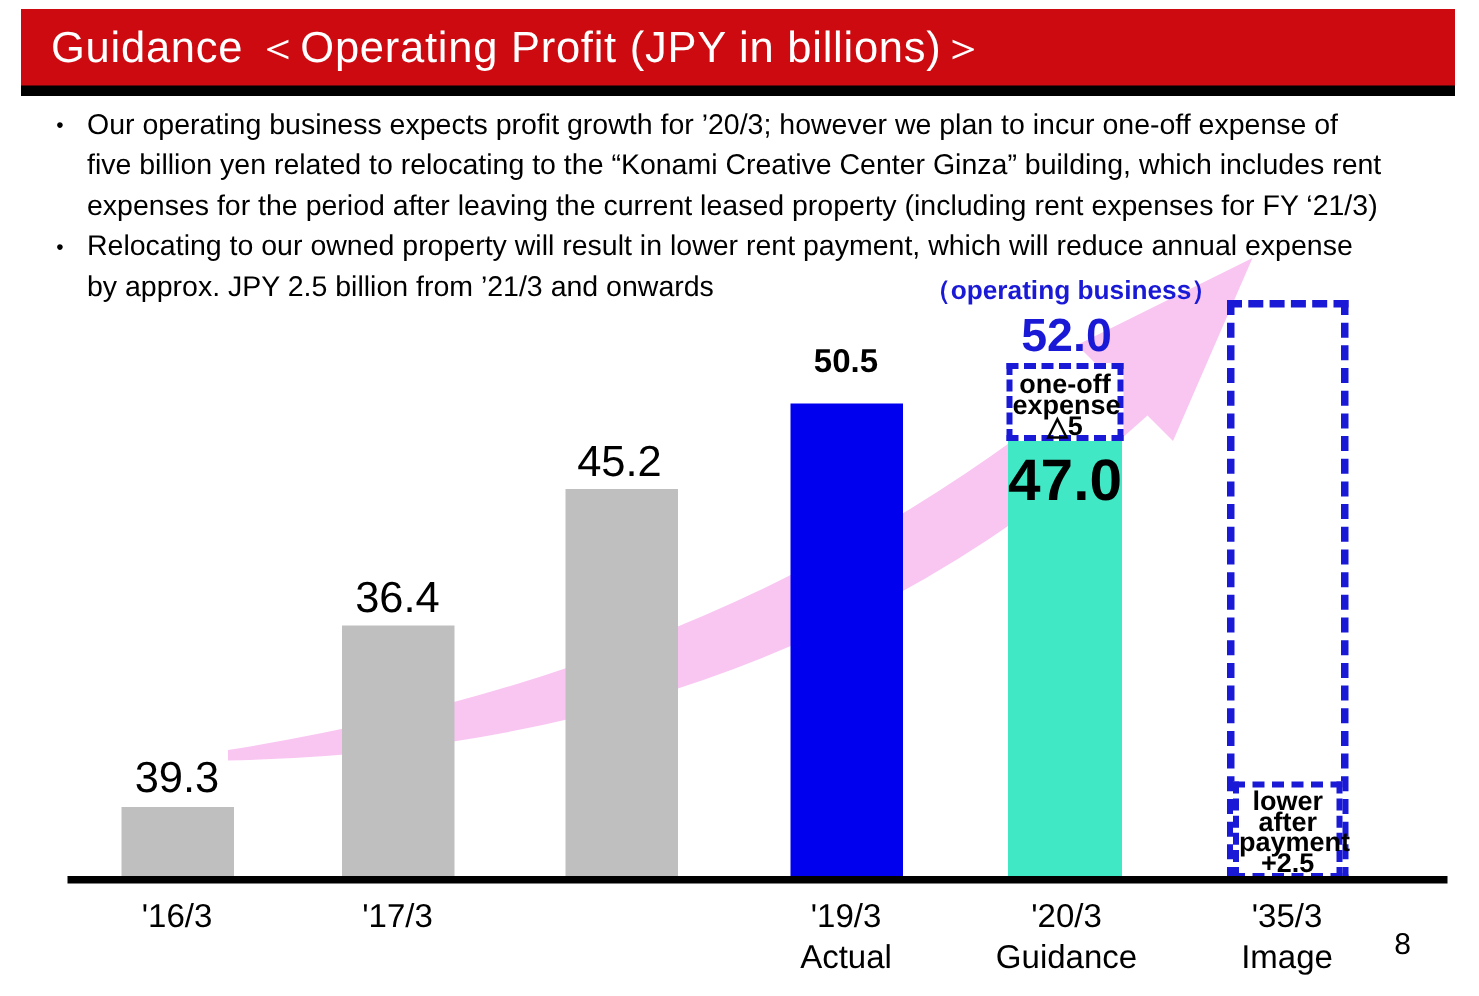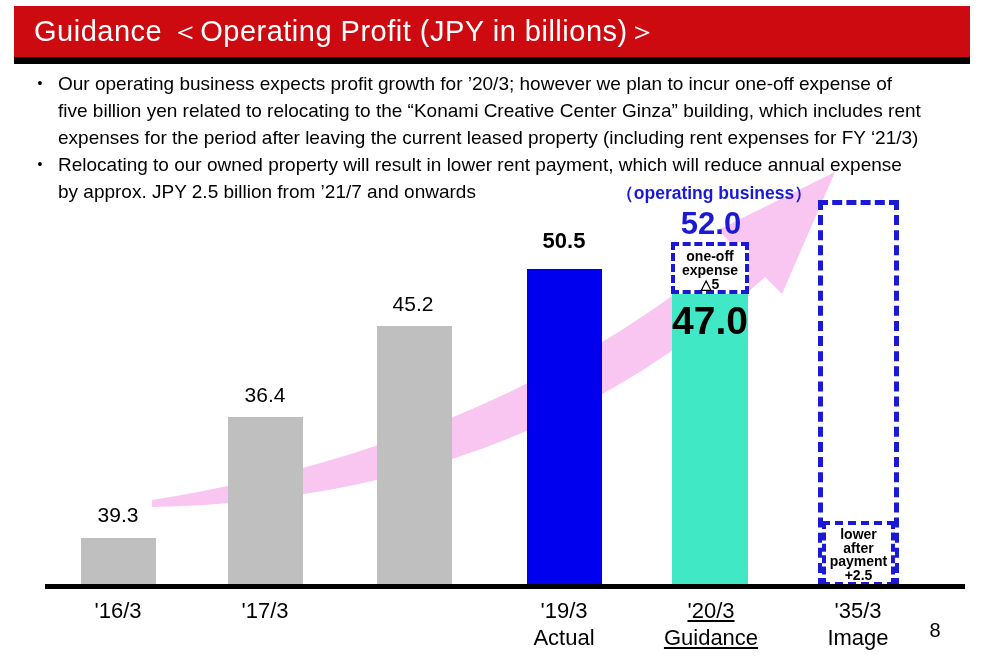--- a/index.html
+++ b/index.html
@@ -20,47 +20,47 @@
   .bullet{display:flex;align-items:flex-start;}
   .bullet .marker{width:36px;font-size:14px;line-height:27px;text-align:center;flex:0 0 36px;}
   .bullet .btext{flex:1;font-size:19px;line-height:27px;}
   
   .chart{position:absolute;inset:0;}
   .arrow-svg{position:absolute;left:0;top:0;z-index:1;pointer-events:none;}
   .bar{position:absolute;z-index:2;}
   .bar.gray{background:var(--bar-gray,#bfbfbf);}
   .bar.blue{background:var(--bar-blue,#0000ee);}
   .bar.teal{background:var(--bar-teal,#40e8c6);}
-  .vlabel{position:absolute;z-index:4;width:150px;text-align:center;font-size:21px;}
+  .vlabel{position:absolute;z-index:4;width:150px;text-align:center;font-size:29px;}
   .vlabel.bold{font-weight:bold;}
   .blue-text{color:var(--dash-blue,#1a1ad6);}
   .opbiz{position:absolute;z-index:4;width:280px;text-align:center;font-size:17.5px;font-weight:bold;}
   .dash-box{position:absolute;box-sizing:border-box;border:4px dashed var(--dash-blue,#1a1ad6);
-    background:#fff;z-index:3;text-align:center;font-weight:bold;font-size:14px;line-height:14px;}
+    background:#fff;z-index:3;text-align:center;font-weight:bold;font-size:18px;line-height:14px;}
   .future-rect{position:absolute;box-sizing:border-box;border:5px dashed var(--dash-blue,#1a1ad6);
     background:transparent;z-index:3;}
   .axis-line{position:absolute;left:45px;top:584px;width:920px;height:5px;background:#000;z-index:6;}
   .xlabel{position:absolute;top:597px;width:150px;text-align:center;font-size:22px;line-height:27px;z-index:5;}
   .page-num{position:absolute;left:905px;top:619px;width:60px;text-align:center;font-size:20px;z-index:5;}
 </style>
 </head>
 <body>
 
 <div class="banner">
   <span class="title">Guidance ＜Operating Profit (JPY in billions)＞</span>
 </div>
 
 <div class="bullets">
   <div class="bullet">
     <span class="marker">•</span>
     <span class="btext">Our operating business expects profit growth for ’20/3; however we plan to incur one-off expense of five billion yen related to relocating to the “Konami Creative Center Ginza” building, which includes rent expenses for the period after leaving the current leased property (including rent expenses for FY ‘21/3)</span>
   </div>
   <div class="bullet">
     <span class="marker">•</span>
-    <span class="btext">Relocating to our owned property will result in lower rent payment, which will reduce annual expense by approx. JPY 2.5 billion from ’21/7 and onwards</span>
+    <span class="btext">Relocating to our owned property will result in lower rent payment, which will reduce annual expense by approx. JPY 2.5 billion from ’21/3 and onwards</span>
   </div>
 </div>
 
 <div class="chart">
 
   <svg class="arrow-svg" width="986" height="664" viewBox="0 0 986 664">
     <path d="M 152 500 Q 500 445 735 247 L 718 230 L 835 172 L 782 294 L 765 277 Q 520 500 152 507 Z" fill="var(--arrow-pink,#f9c6f2)"></path>
   </svg>
 
   <div class="bar gray" style="left:81px;top:538px;width:75px;height:50px;"></div>
@@ -98,21 +98,21 @@
   <div class="xlabel" style="left:43px;">
     <div>'16/3</div>
   </div>
   <div class="xlabel" style="left:190px;">
     <div>'17/3</div>
   </div>
   <div class="xlabel" style="left:489px;">
     <div>'19/3</div>
     <div>Actual</div>
   </div>
-  <div class="xlabel" style="left:636px;text-decoration:underline;">
+  <div class="xlabel" style="left:636px;">
     <div>'20/3</div>
     <div>Guidance</div>
   </div>
   <div class="xlabel" style="left:783px;">
     <div>'35/3</div>
     <div>Image</div>
   </div>
 
   <div class="page-num">8</div>
 </div>

